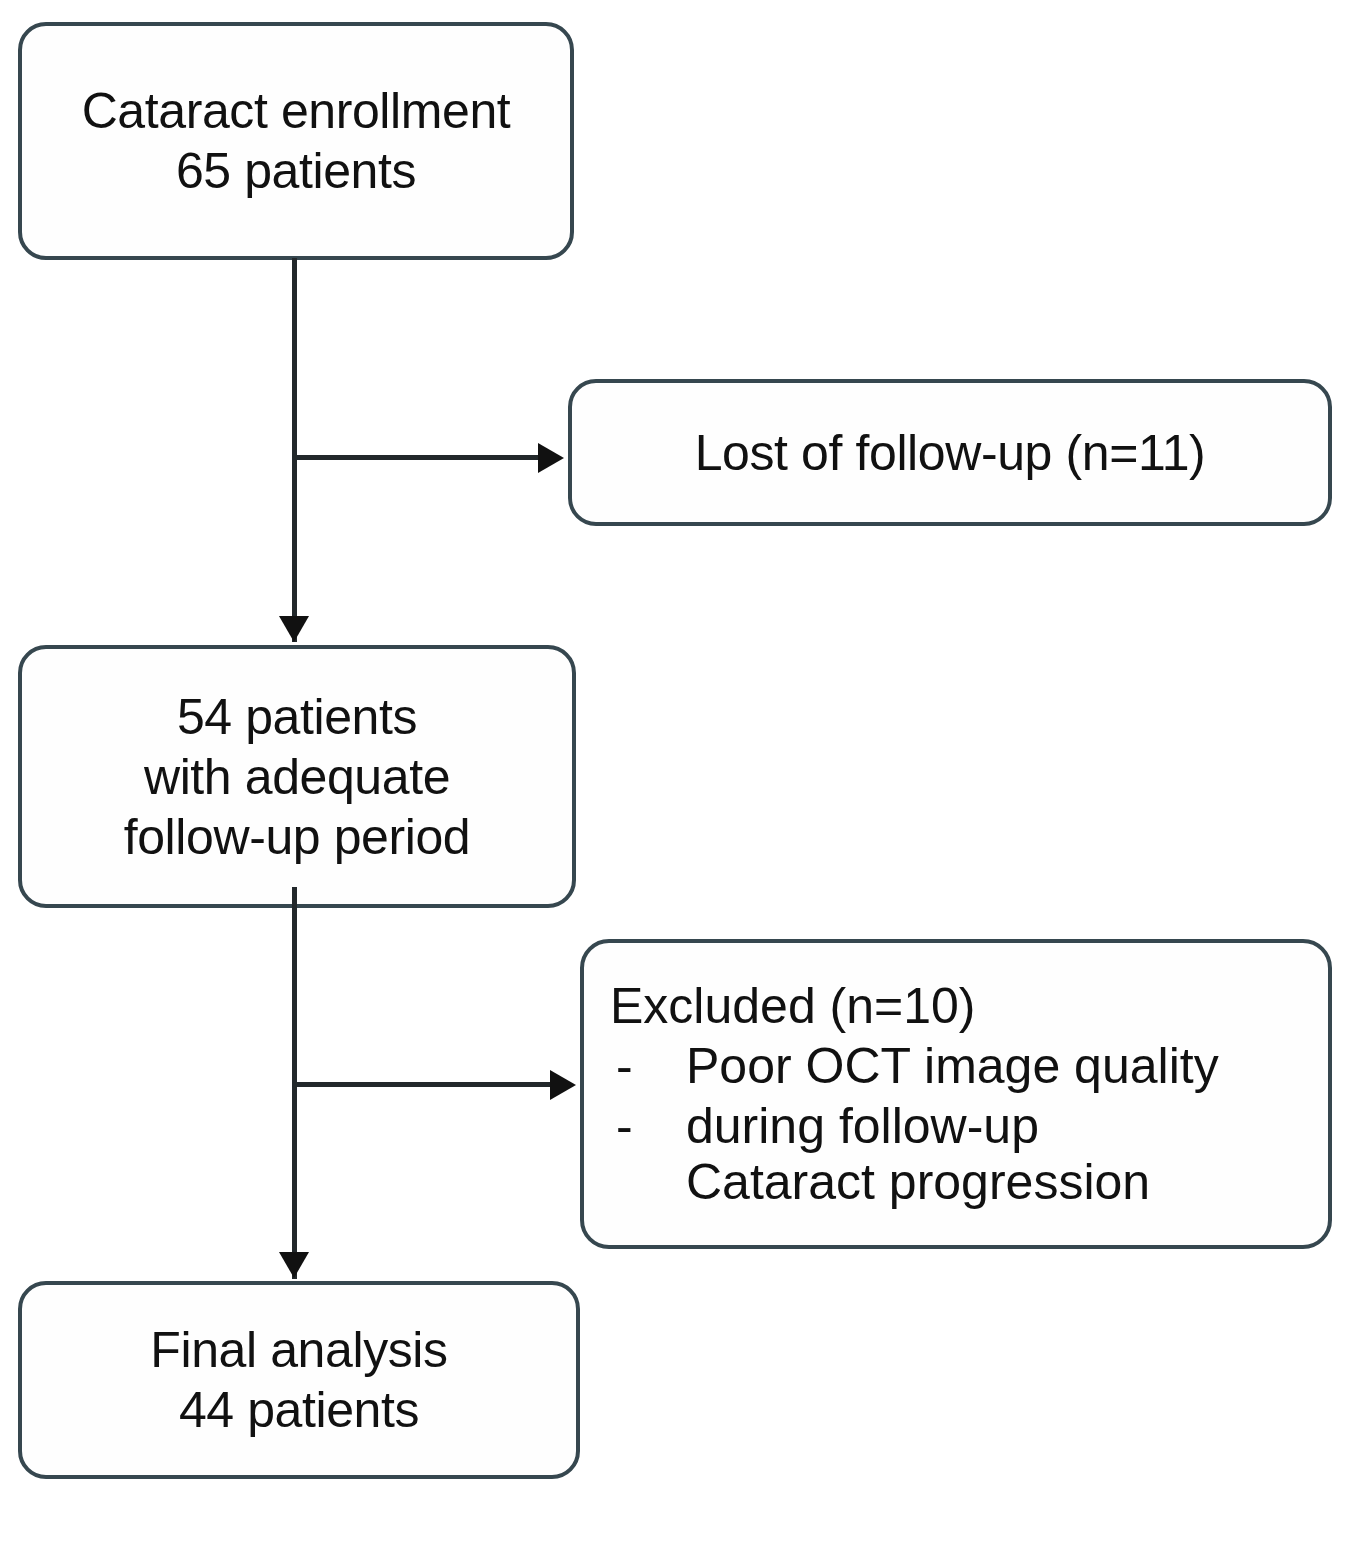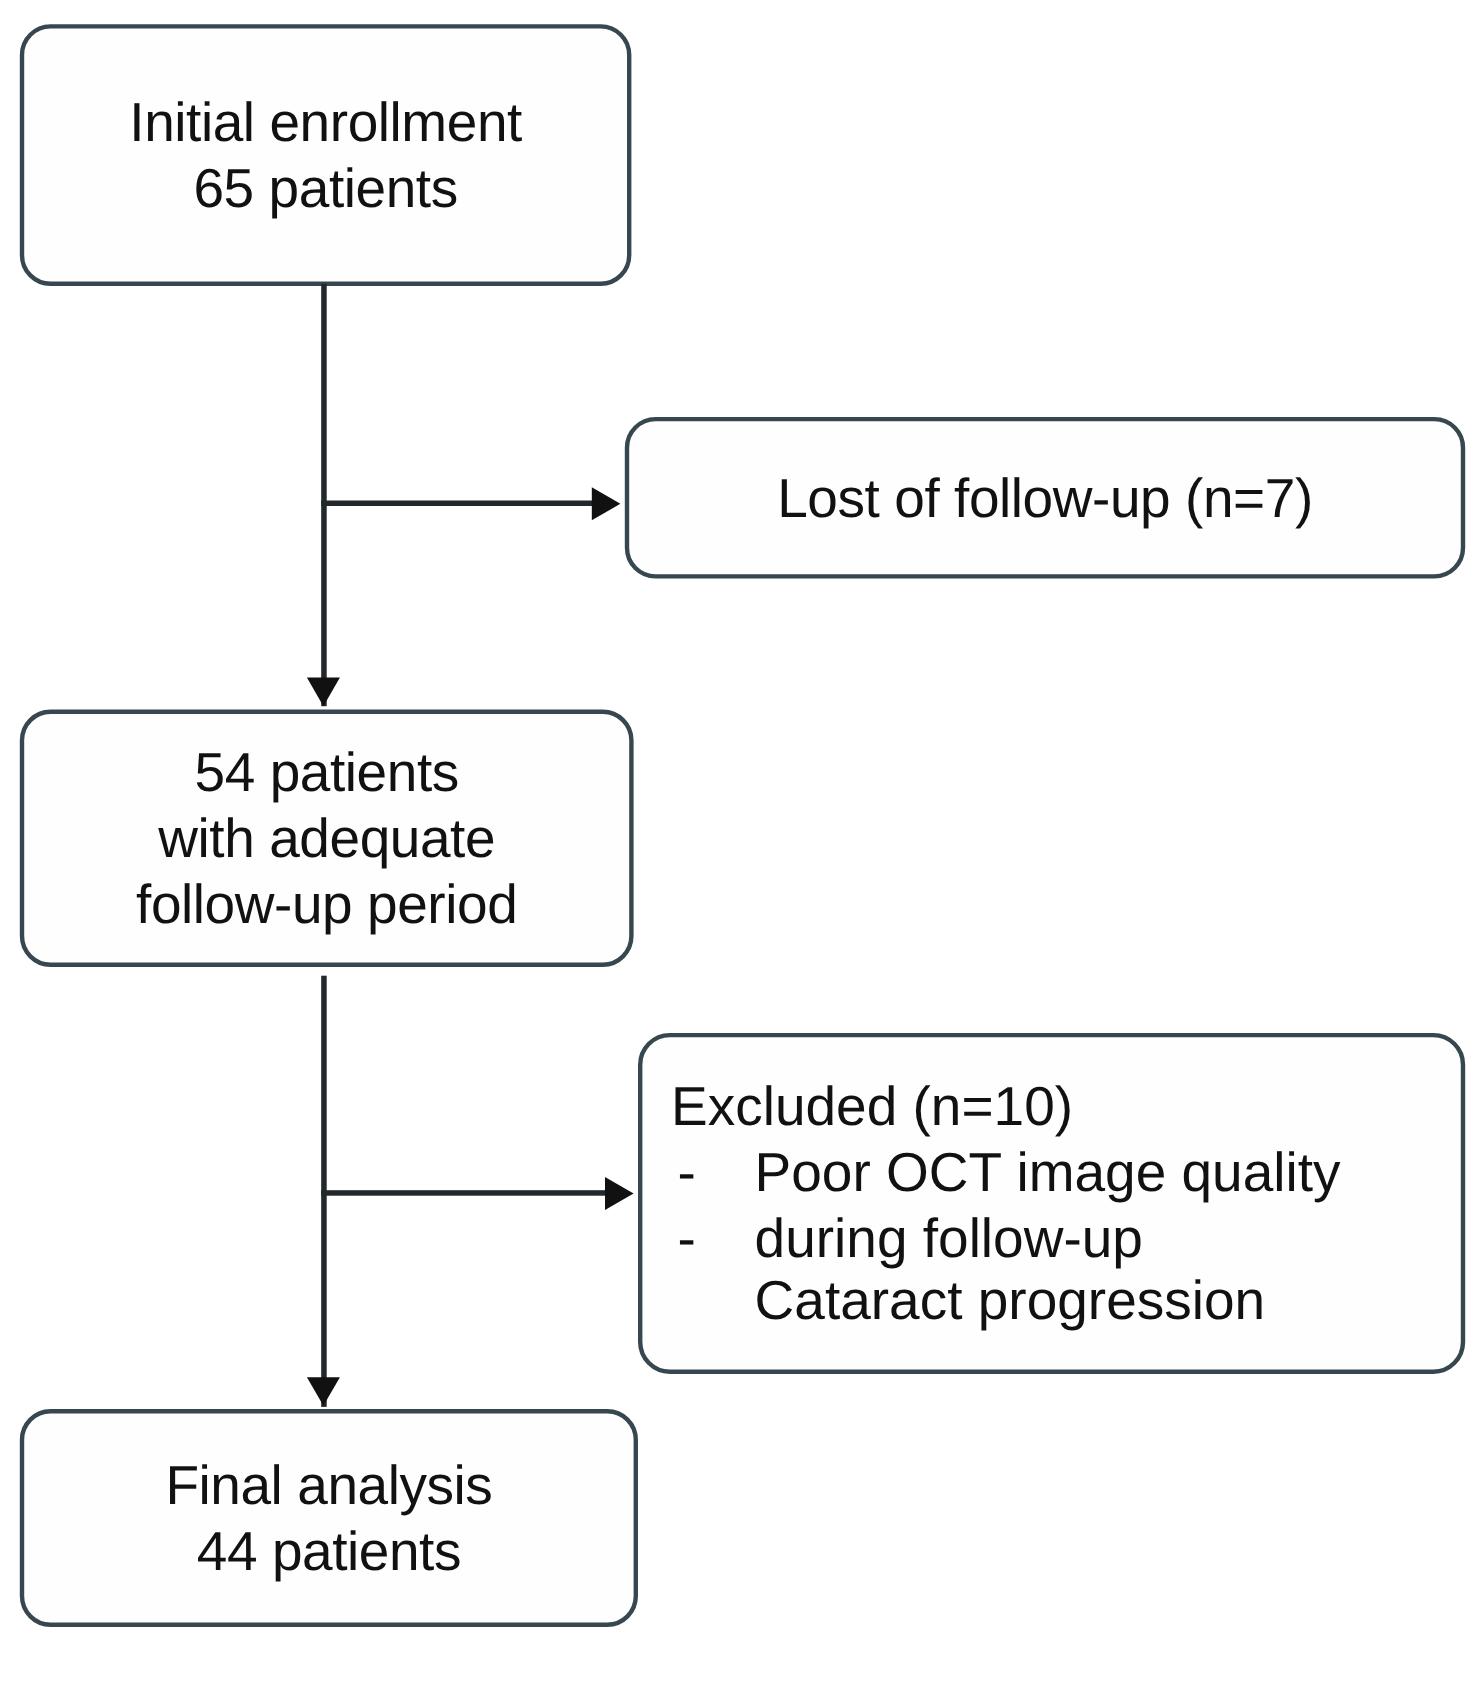--- a/index.html
+++ b/index.html
@@ -45,21 +45,21 @@
     font-size: 50px;
     line-height: 1.20;
     letter-spacing: -0.4px;
     white-space: nowrap;
     color: #111111;
   }
 
   
   #node-initial      { left: 18px;  top: 22px;   width: 556px;  height: 238px; }
   #node-lost         { left: 568px; top: 379px;  width: 764px;  height: 147px; }
-  #node-adequate     { left: 18px;  top: 645px;  width: 558px;  height: 234px; }
+  #node-adequate     { left: 18px;  top: 645px;  width: 558px;  height: 263px; }
   #node-excluded     { left: 580px; top: 939px;  width: 752px;  height: 310px; padding: 18px 0 18px 26px; border-radius: 29px; }
   #node-final        { left: 18px;  top: 1281px; width: 562px;  height: 198px; }
 
   
   .excl-head {
     font-size: 50px;
     line-height: 1.12;
     white-space: nowrap;
     color: #111111;
   }
@@ -130,26 +130,26 @@
   
   #branch-2       { left: 292px; top: 1082px; width: 262px; height: 5px; }
   #branch-2-arrow { left: 550px; top: 1070px; }
 </style>
 </head>
 <body>
 
 <div id="canvas">
 
   <div class="node center" id="node-initial">
-    <span class="line">Initial enrollment</span>
+    <span class="line">Cataract enrollment</span>
     <span class="line">65 patients</span>
   </div>
 
   <div class="node center" id="node-lost">
-    <span class="line">Lost of follow-up (n=7)</span>
+    <span class="line">Lost of follow-up (n=11)</span>
   </div>
 
   <div class="node center" id="node-adequate">
     <span class="line">54 patients</span>
     <span class="line">with adequate</span>
     <span class="line">follow-up period</span>
   </div>
 
   <div class="node left" id="node-excluded">
     <div class="excl-head">Excluded (n=10)</div>

